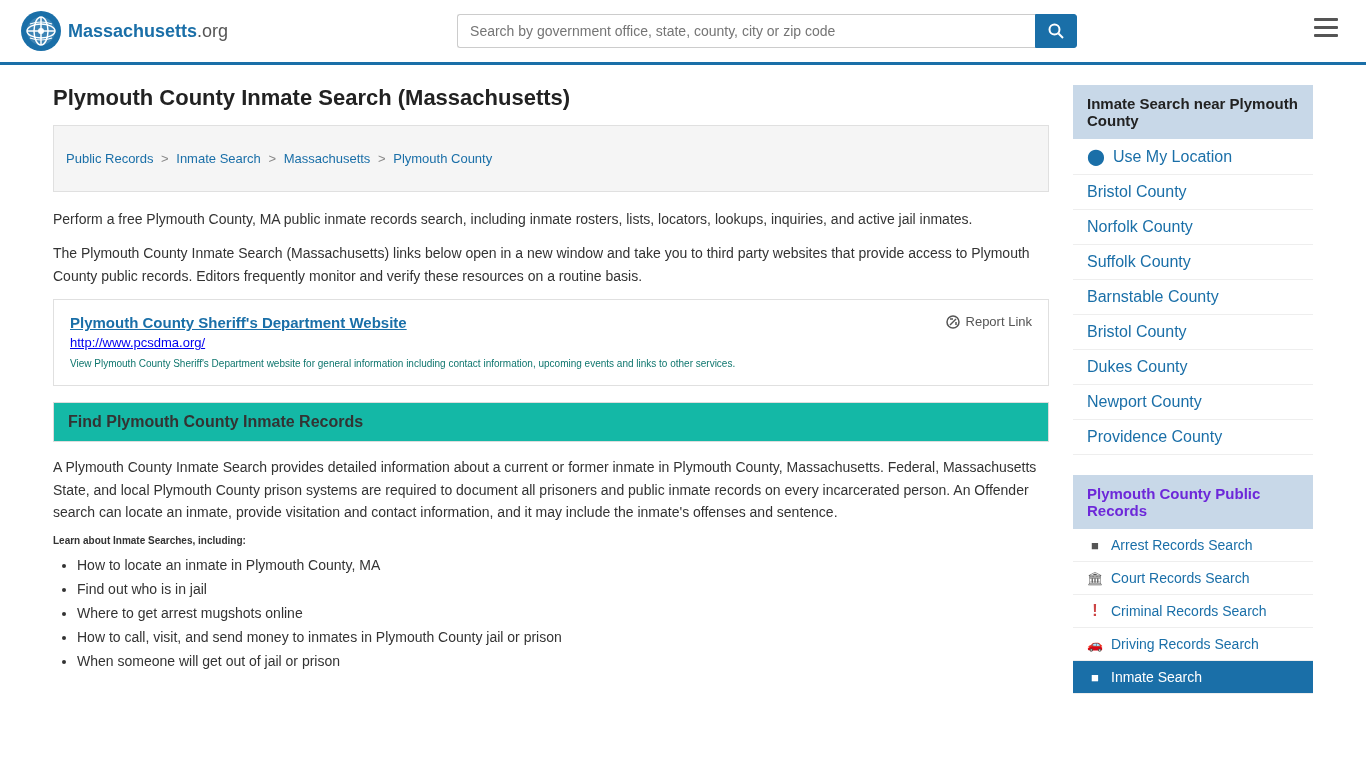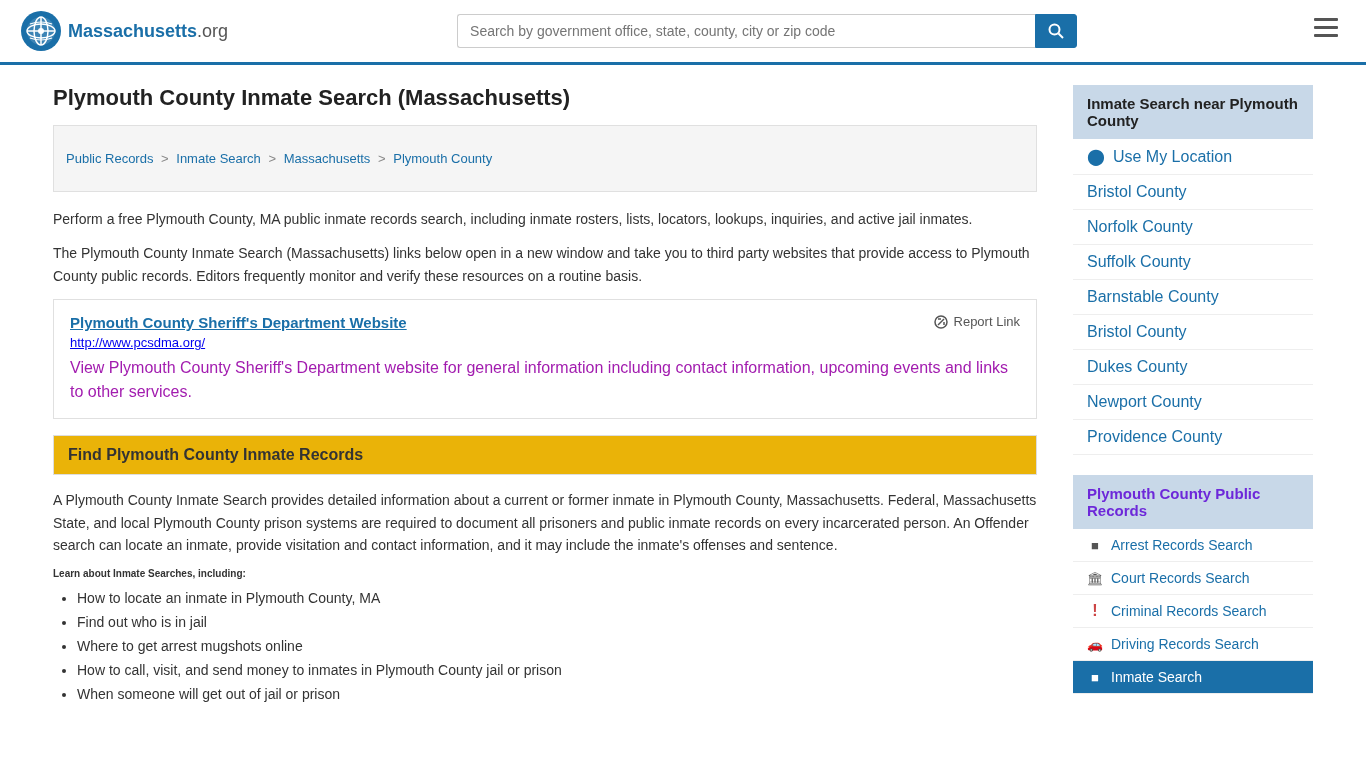--- a/index.html
+++ b/index.html
@@ -59,21 +59,21 @@
       color: #555;
       padding: 4px 8px;
     }
 
     
     .main-container {
       max-width: 1300px;
       margin: 0 auto;
       padding: 20px 20px;
       display: flex;
-      gap: 36px;
+      gap: 24px;
     }
     .content-area {
       flex: 1;
       min-width: 0;
     }
     .sidebar {
       width: 240px;
       flex-shrink: 0;
     }
 
@@ -139,28 +139,28 @@
       font-size: 13px;
       cursor: pointer;
       white-space: nowrap;
     }
     .link-url {
       color: #2a7a2a;
       font-size: 13px;
       margin-bottom: 6px;
     }
     .link-desc {
-      font-size: 16px;
-      color: #a21caf;
+      font-size: 10px;
+      color: #0f766e;
       line-height: 1.5;
     }
 
     
     .find-section-header {
-      background: #eab308;
+      background: #14b8a6;
       border: 1px solid #ddd;
       padding: 10px 14px;
       font-size: 16px;
       font-weight: bold;
       margin-bottom: 14px;
     }
     .find-para {
       font-size: 14px;
       line-height: 1.6;
       color: #333;

